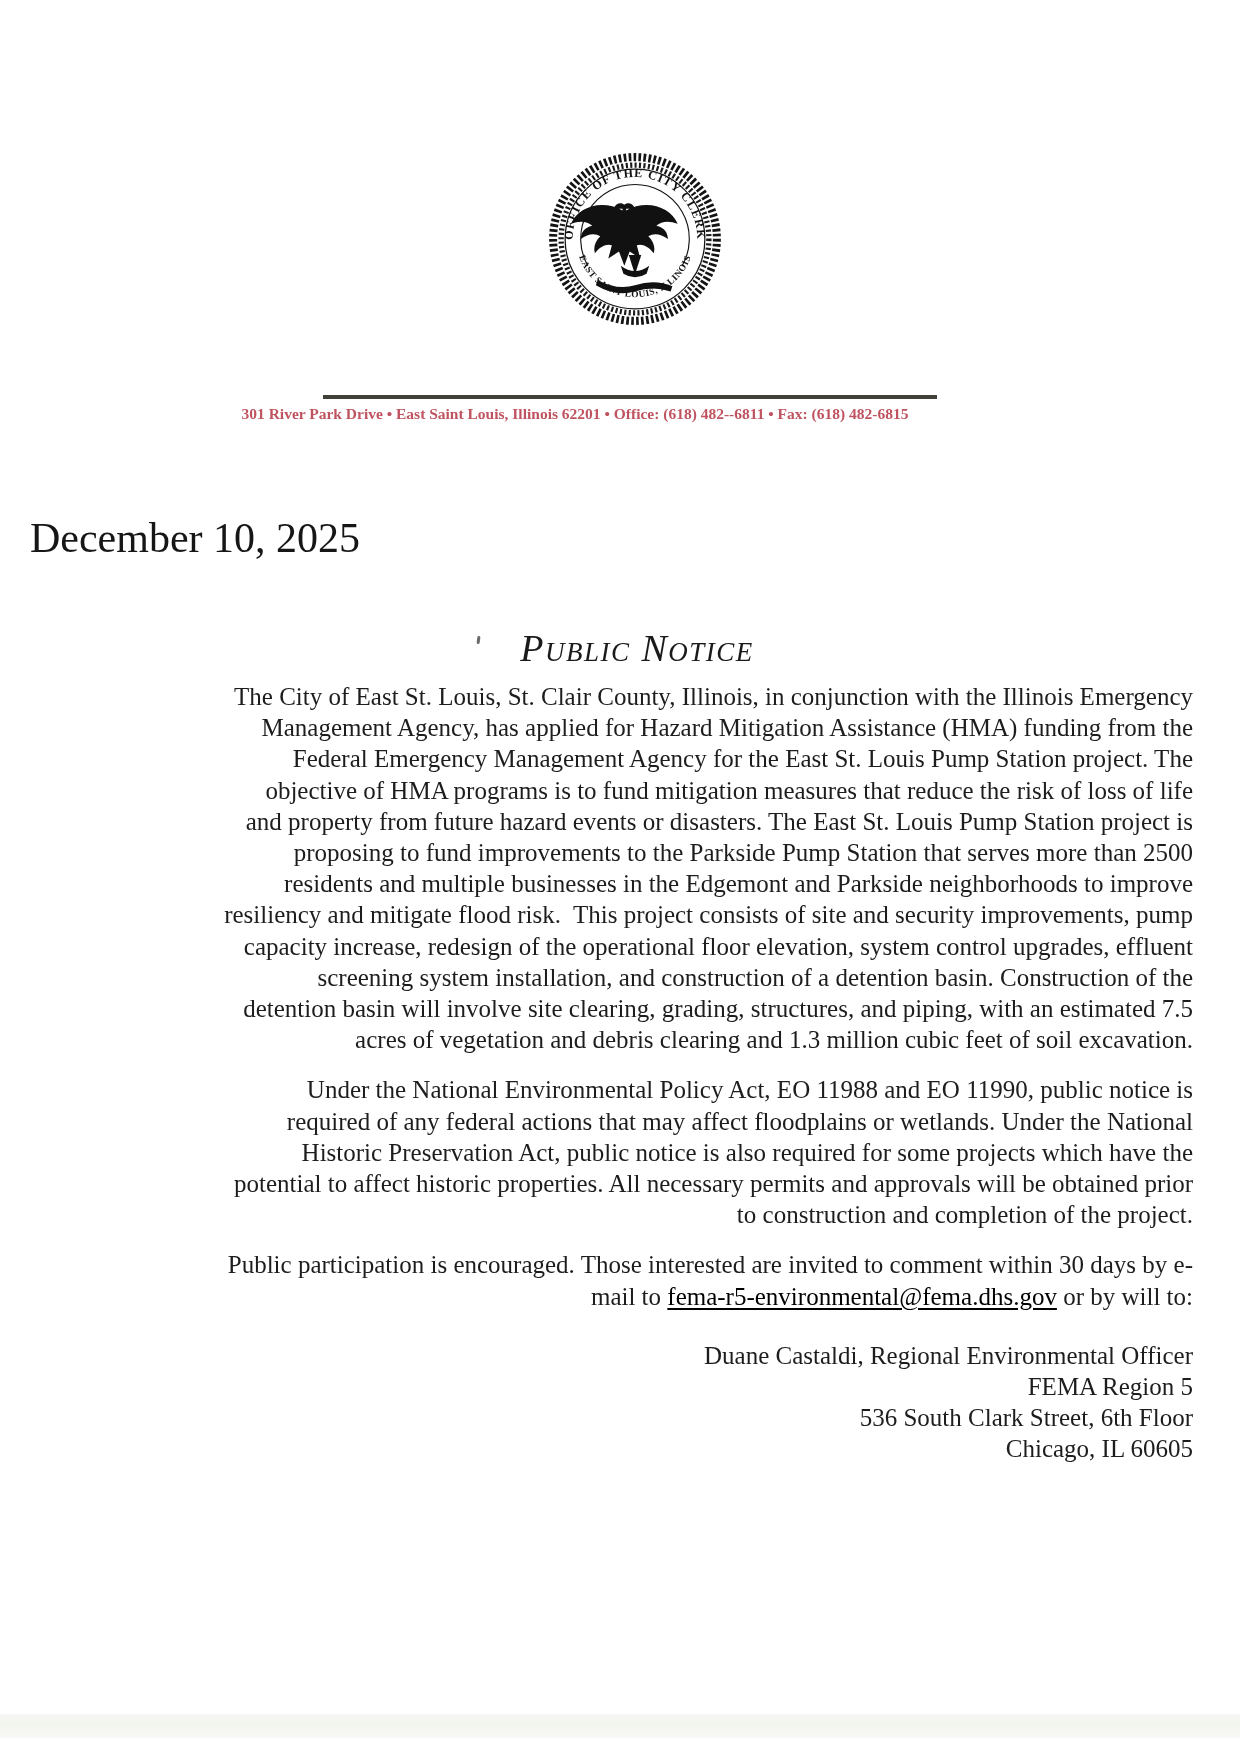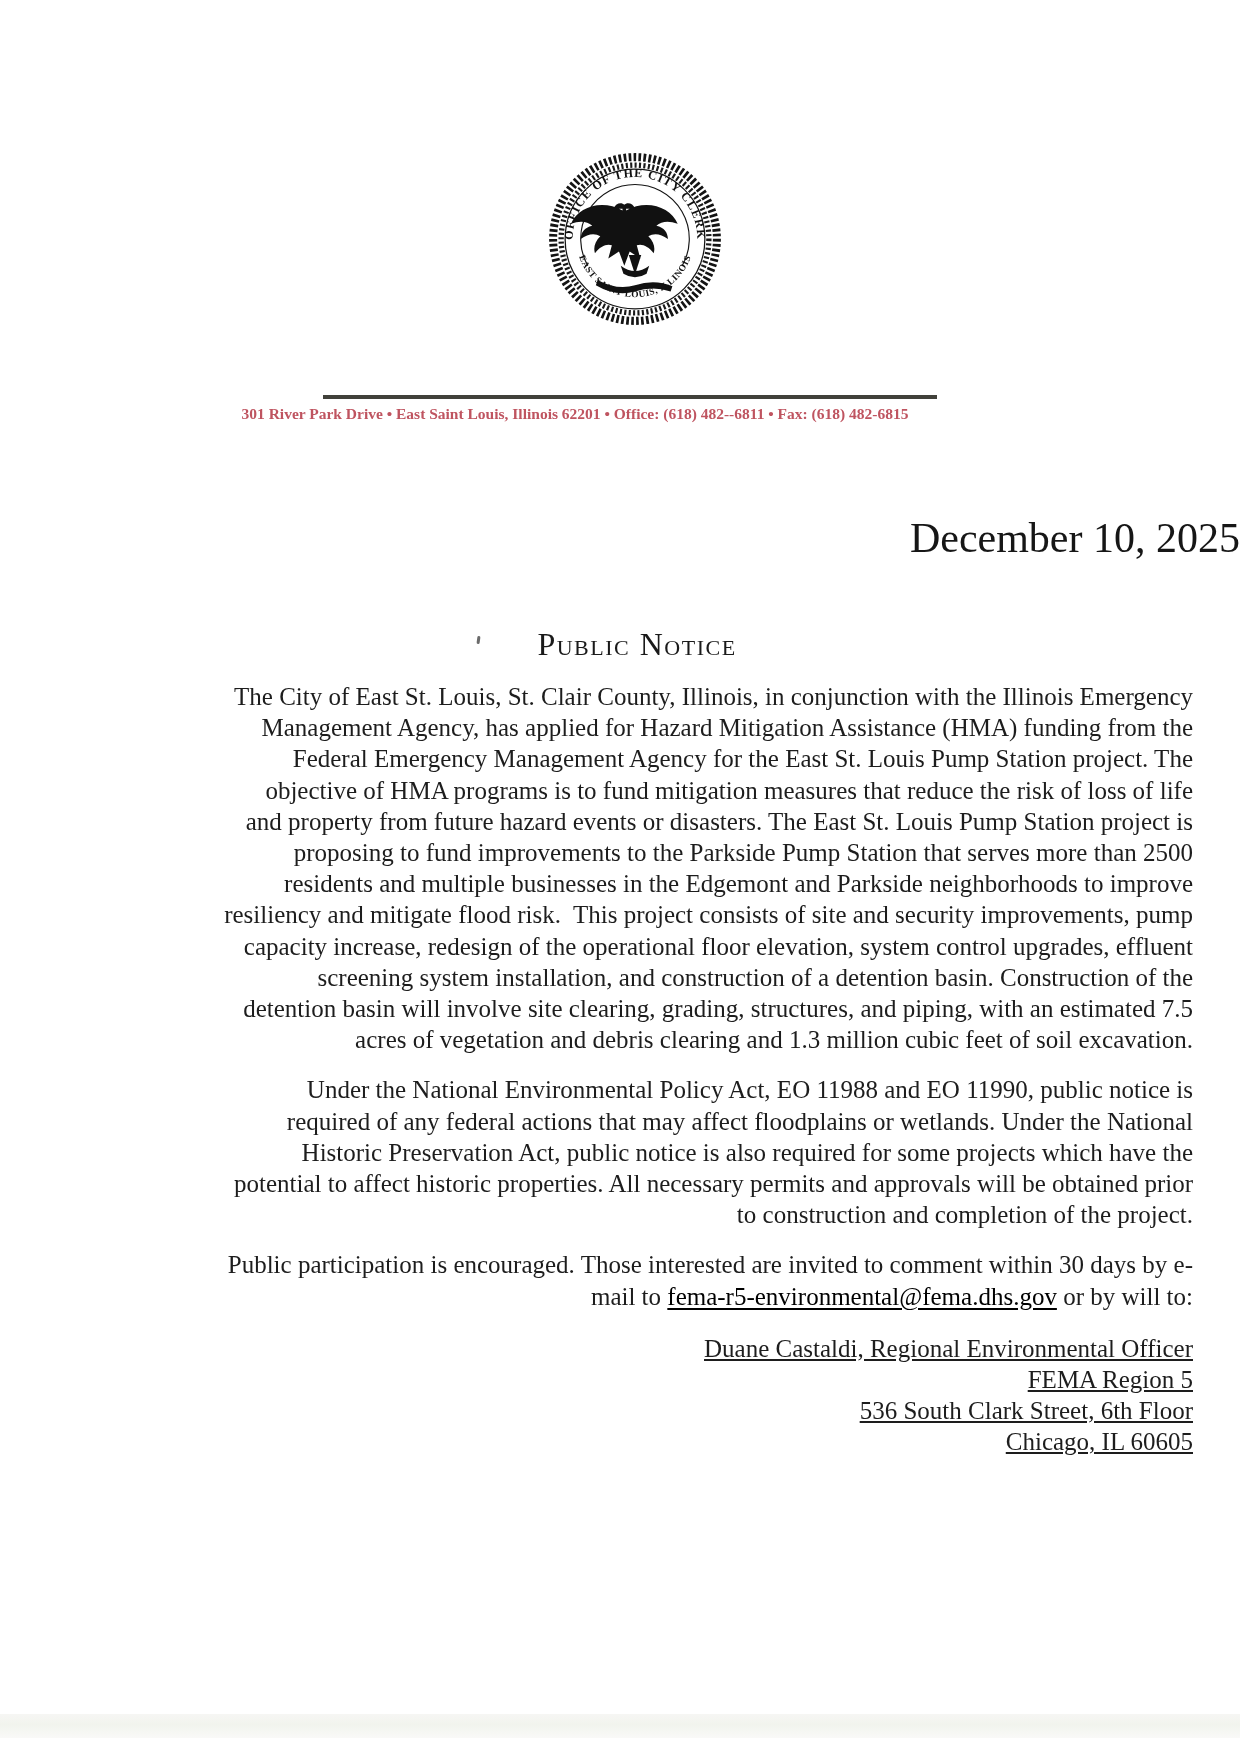--- a/index.html
+++ b/index.html
@@ -61,36 +61,37 @@
   }
 
   
   .date-line {
     position: absolute;
     left: 0;
     top: 514px;
     width: 1240px;
     padding-left: 30px;
     box-sizing: border-box;
-    text-align: right;
+    text-align: left;
     font-size: 42px;
     color: #161616;
   }
   .notice-title {
     position: absolute;
     left: 0;
     top: 626px;
     width: 1240px;
     padding-left: 34px;
     box-sizing: border-box;
     text-align: center;
     font-variant: small-caps;
-    font-size: 32px;
+    font-size: 38px;
     letter-spacing: 1.5px;
     color: #1a1a1a;
+    font-style: italic;
   }
   .title-speck {
     position: absolute;
     left: 477px;
     top: 636px;
     width: 3px;
     height: 8px;
     background: #6b6b6b;
     transform: rotate(8deg);
     border-radius: 2px;
@@ -104,21 +105,21 @@
     width: 1060px;
     font-size: 25px;
     line-height: 31.2px;
     color: #1d1d1d;
     text-align: right;
   }
   .body-text p {
     margin: 0 0 19px 0;
     white-space: pre;
   }
-  .body-text p.addr { margin-top: 21px; text-decoration: underline; }
+  .body-text p.addr { margin-top: 28px; }
   .email {
     color: #000000;
     text-decoration: underline;
     text-underline-offset: 3px;
   }
 
   
   .scan-band {
     position: absolute;
     left: 0;

